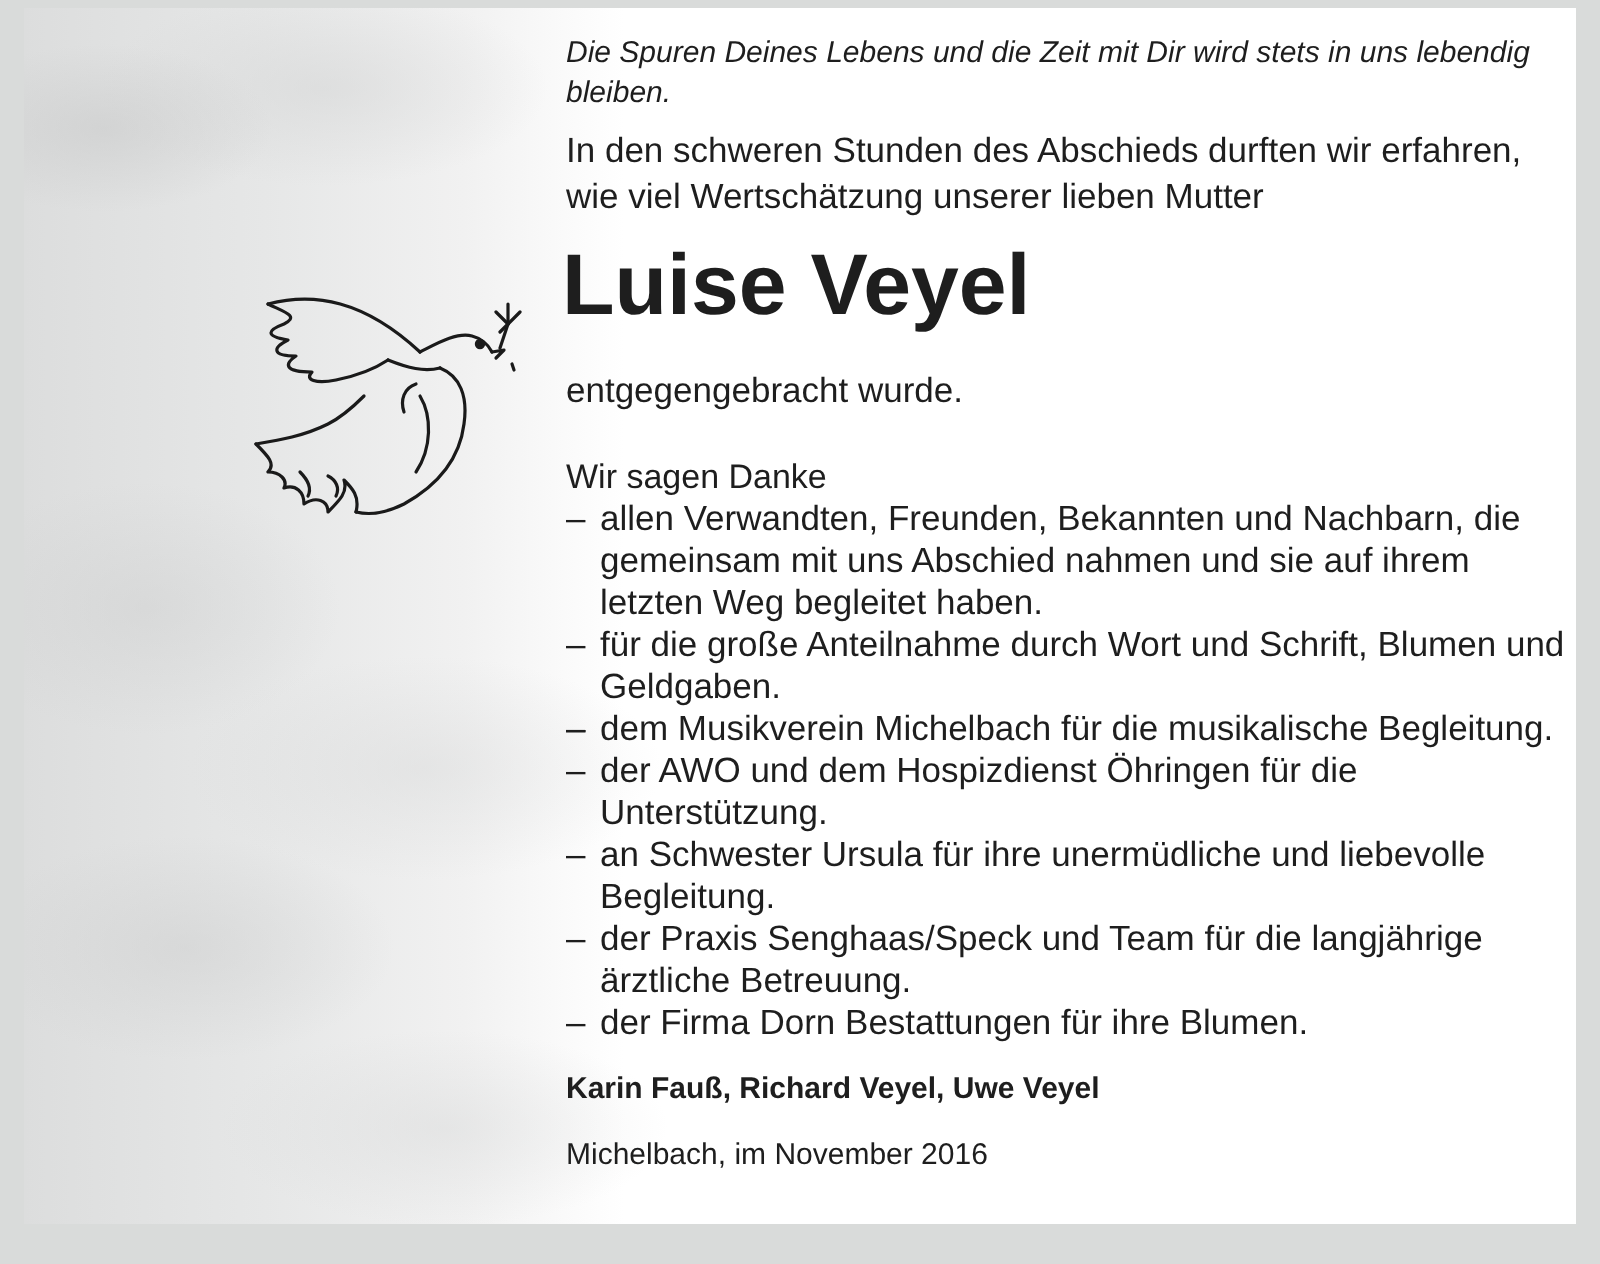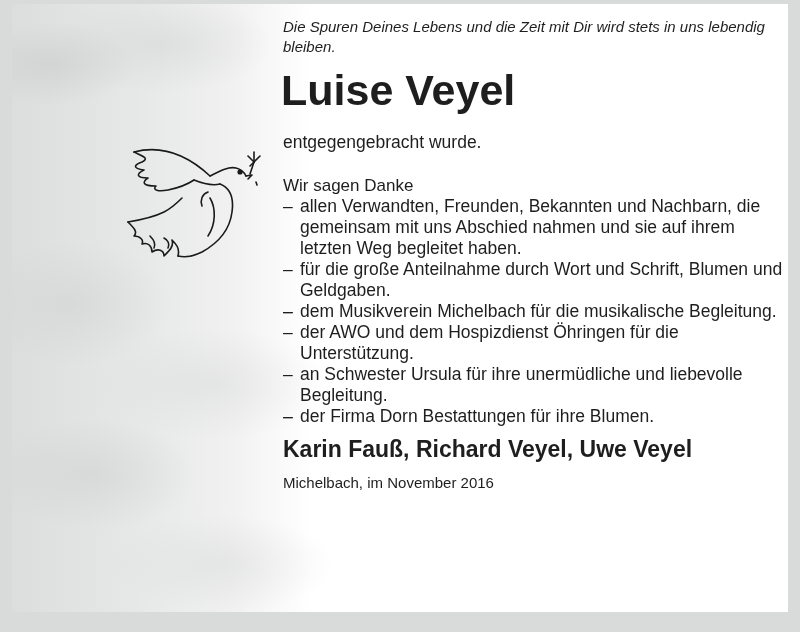--- a/index.html
+++ b/index.html
@@ -74,21 +74,21 @@
     position: relative;
     padding-left: 17px;
     font-size: 17.5px;
     line-height: 21px;
   }
   ul.thanks li .dash {
     position: absolute; left: 0; top: 0;
   }
   .signers {
     font-weight: bold;
-    font-size: 23px;
+    font-size: 15px;
     line-height: 23px;
     margin: 11px 0 0 0;
   }
   .place-date {
     font-size: 15px;
     line-height: 23px;
     margin: 10px 0 0 0;
   }
 </style>
 </head>
@@ -119,29 +119,30 @@
     <path d="M138 42 L 142 30"></path>
     <path d="M142 30 L 136 24"></path>
     <path d="M142 30 L 142 20"></path>
     <path d="M142 30 L 148 24"></path>
     <path d="M142 30 L 138 34"></path>
     <path d="M144 50 L 145 53"></path>
   </svg>
 
   <div class="text-col">
     <p class="motto">Die Spuren Deines Lebens und die Zeit mit Dir wird stets in uns lebendig bleiben.</p>
+    <p class="intro">In den schweren Stunden des Abschieds durften wir erfahren, wie viel Wertschätzung unserer lieben Mutter</p>
     <h1 class="name">Luise Veyel</h1>
     <p class="after-name">entgegengebracht wurde.</p>
     <p class="thanks-head">Wir sagen Danke</p>
     <ul class="thanks">
       <li><span class="dash">–</span><span>allen Verwandten, Freunden, Bekannten und Nachbarn, die gemeinsam mit uns Abschied nahmen und sie auf ihrem letzten Weg begleitet haben.</span></li>
       <li><span class="dash">–</span><span>für die große Anteilnahme durch Wort und Schrift, Blumen und Geldgaben.</span></li>
       <li><span class="dash">–</span></li>
       <li><span class="dash">–</span><span>dem Musikverein Michelbach für die musikalische Begleitung.</span></li>
       <li><span class="dash">–</span><span>der AWO und dem Hospizdienst Öhringen für die Unterstützung.</span></li>
       <li><span class="dash">–</span><span>an Schwester Ursula für ihre unermüdliche und liebevolle Begleitung.</span></li>
-      <li><span class="dash">–</span></li>
+      <li><span class="dash">–</span><span>der Praxis Senghaas/Speck und Team für die langjährige ärztliche Betreuung.</span></li>
       <li><span class="dash">–</span><span>der Firma Dorn Bestattungen für ihre Blumen.</span></li>
     </ul>
     <p class="signers">Karin Fauß, Richard Veyel, Uwe Veyel</p>
     <p class="place-date">Michelbach, im November 2016</p>
   </div>
 </div>
 
 </body></html>

